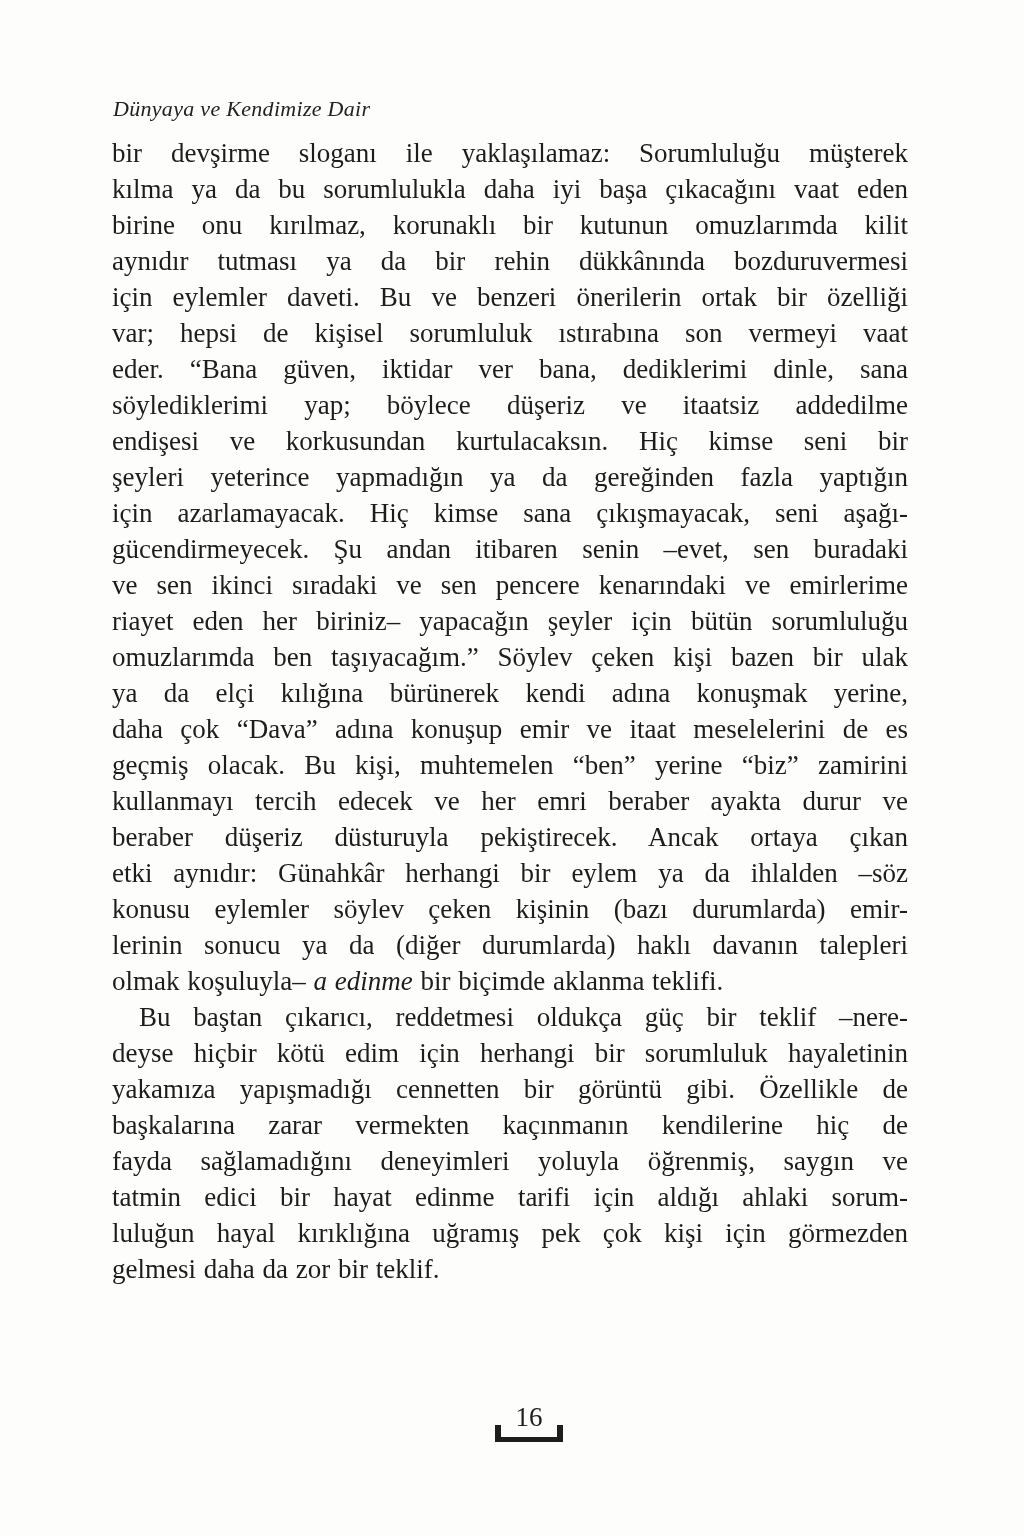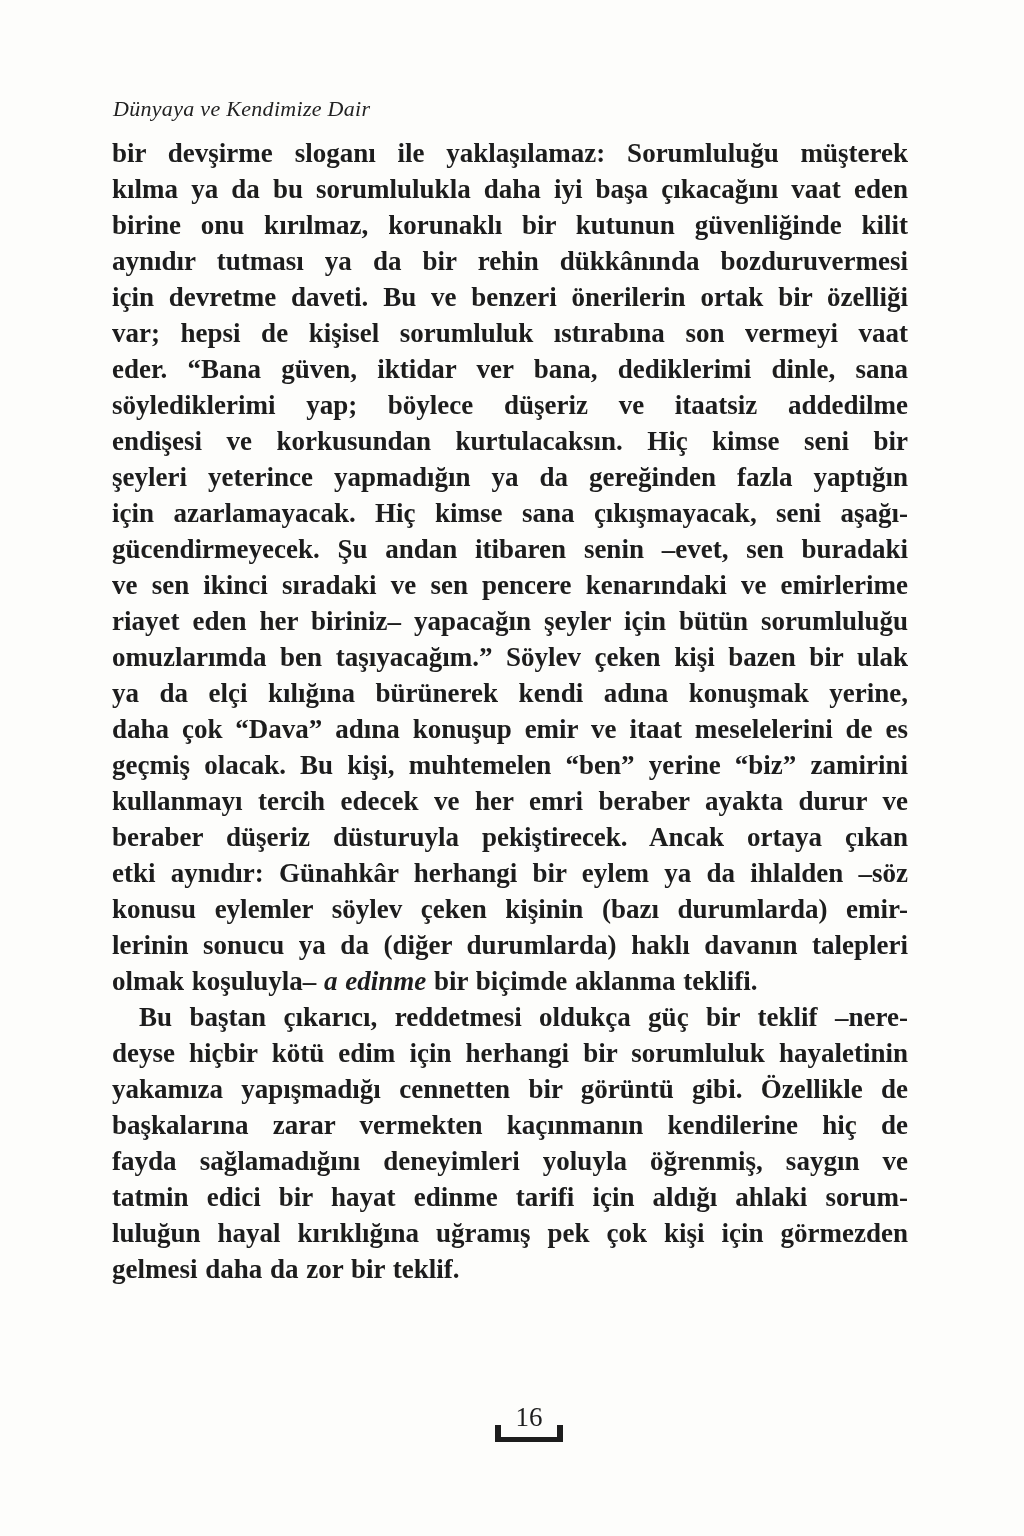--- a/index.html
+++ b/index.html
@@ -22,21 +22,20 @@
     color: #222;
   }
   .body-text {
     position: absolute;
     top: 135px;
     left: 112px;
     width: 796px;
     font-size: 27px;
     line-height: 36px;
     word-spacing: 1px;
-    font-weight: bold;
   }
   .paragraph { margin: 0; }
   .line {
     text-align: justify;
     text-align-last: justify;
     white-space: normal;
   }
   .line.last { text-align-last: left; }
   .line.indent-first { text-indent: 27px; }
   .italic { font-style: italic; }
@@ -66,23 +65,23 @@
 <body>
 
 <div class="page" style="background: rgb(253, 253, 251); color: rgb(29, 29, 29);">
 
   <div class="running-header">Dünyaya ve Kendimize Dair</div>
 
   <div class="body-text">
       <div class="paragraph">
         <div class="line"><span>bir devşirme sloganı ile yaklaşılamaz: Sorumluluğu müşterek</span></div>
         <div class="line"><span>kılma ya da bu sorumlulukla daha iyi başa çıkacağını vaat eden</span></div>
-        <div class="line"><span>birine onu kırılmaz, korunaklı bir kutunun güvenliğinde kilit</span></div>
+        <div class="line"><span>birine onu kırılmaz, korunaklı bir kutunun omuzlarımda kilit</span></div>
         <div class="line"><span>aynıdır tutması ya da bir rehin dükkânında bozduruvermesi</span></div>
-        <div class="line"><span>için devretme daveti. Bu ve benzeri önerilerin ortak bir özelliği</span></div>
+        <div class="line"><span>için eylemler daveti. Bu ve benzeri önerilerin ortak bir özelliği</span></div>
         <div class="line"><span>var; hepsi de kişisel sorumluluk ıstırabına son vermeyi vaat</span></div>
         <div class="line"><span>eder. “Bana güven, iktidar ver bana, dediklerimi dinle, sana</span></div>
         <div class="line"><span>söylediklerimi yap; böylece düşeriz ve itaatsiz addedilme</span></div>
         <div class="line"><span>endişesi ve korkusundan kurtulacaksın. Hiç kimse seni bir</span></div>
         <div class="line"><span>şeyleri yeterince yapmadığın ya da gereğinden fazla yaptığın</span></div>
         <div class="line"><span>için azarlamayacak. Hiç kimse sana çıkışmayacak, seni aşağı-</span></div>
         <div class="line"><span>gücendirmeyecek. Şu andan itibaren senin –evet, sen buradaki</span></div>
         <div class="line"><span>ve sen ikinci sıradaki ve sen pencere kenarındaki ve emirlerime</span></div>
         <div class="line"><span>riayet eden her biriniz– yapacağın şeyler için bütün sorumluluğu</span></div>
         <div class="line"><span>omuzlarımda ben taşıyacağım.” Söylev çeken kişi bazen bir ulak</span></div>

